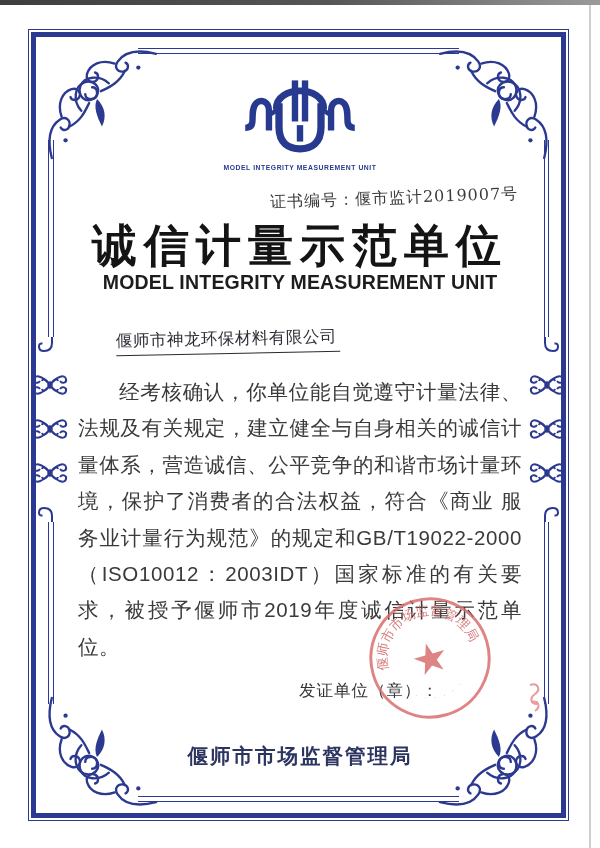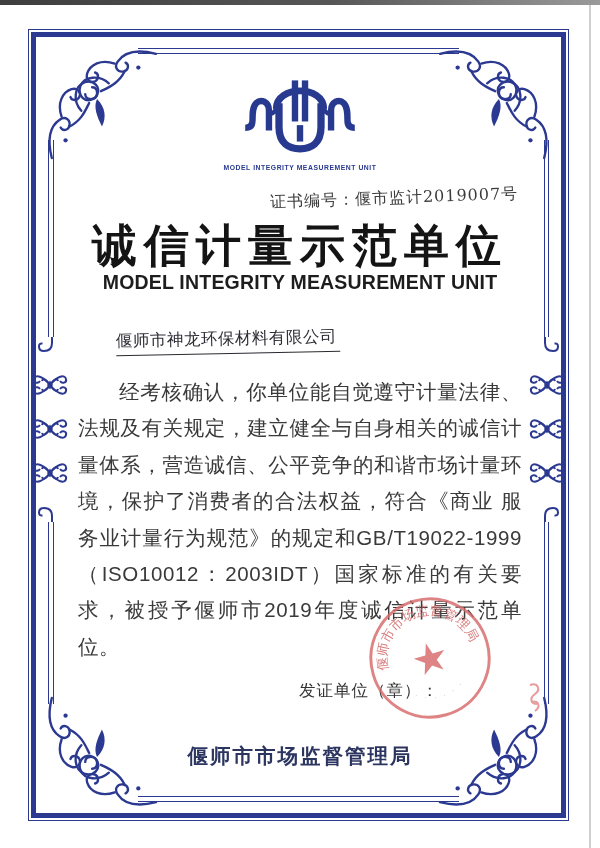--- a/index.html
+++ b/index.html
@@ -142,21 +142,21 @@
   <div class="logo-caption">MODEL INTEGRITY MEASUREMENT UNIT</div>
 </div>
 
 <div class="cert-no">证书编号：偃市监计2019007号</div>
 
 <div class="title-zh">诚信计量示范单位</div>
 <div class="title-en">MODEL INTEGRITY MEASUREMENT UNIT</div>
 
 <div class="company">偃师市神龙环保材料有限公司</div>
 
-<p class="body-par">经考核确认，你单位能自觉遵守计量法律、法规及有关规定，建立健全与自身相关的诚信计量体系，营造诚信、公平竞争的和谐市场计量环境，保护了消费者的合法权益，符合《商业 服务业计量行为规范》的规定和GB/T19022-1999（ISO10012：2003IDT）国家标准的有关要求，被授予偃师市2019年度诚信计量示范单位。</p>
+<p class="body-par">经考核确认，你单位能自觉遵守计量法律、法规及有关规定，建立健全与自身相关的诚信计量体系，营造诚信、公平竞争的和谐市场计量环境，保护了消费者的合法权益，符合《商业 服务业计量行为规范》的规定和GB/T19022-2000（ISO10012：2003IDT）国家标准的有关要求，被授予偃师市2019年度诚信计量示范单位。</p>
 
 <div class="issuer-label">发证单位（章）：</div>
 
 <div class="seal-wrap">
   <svg width="128" height="128" viewBox="0 0 130 130">
     <defs>
       <path id="sealTopArc" d="M21,65 A44,44 0 0 1 109,65"></path>
       <path id="sealBottomArc" d="M36,96 A42,42 0 0 0 94,96"></path>
     </defs>
     <g transform="rotate(-16 65 65)">

